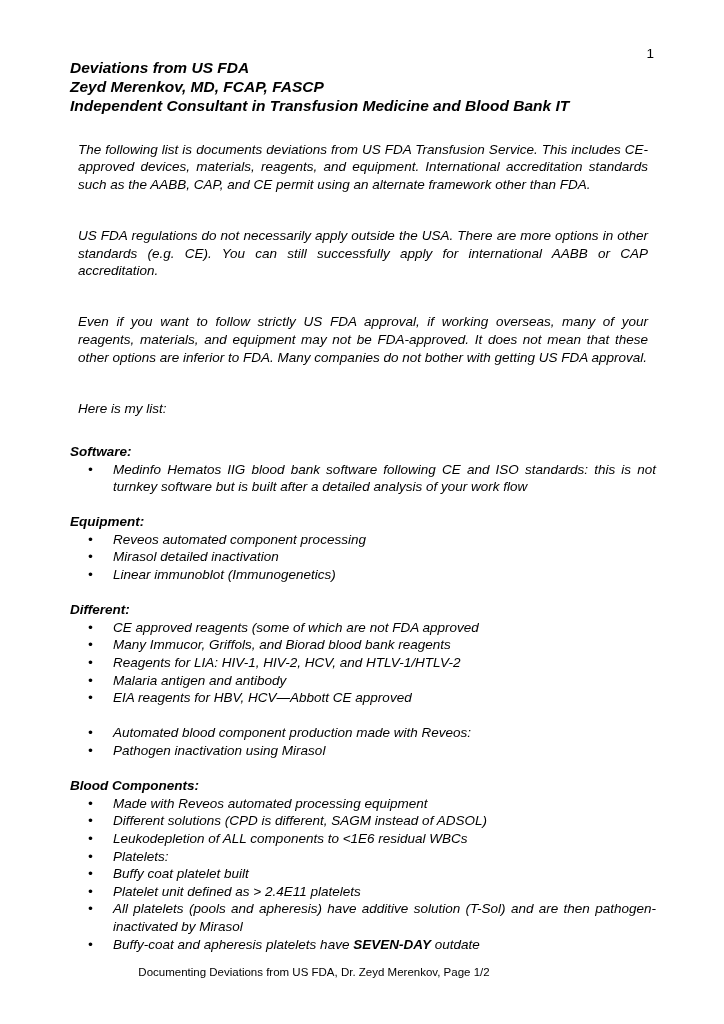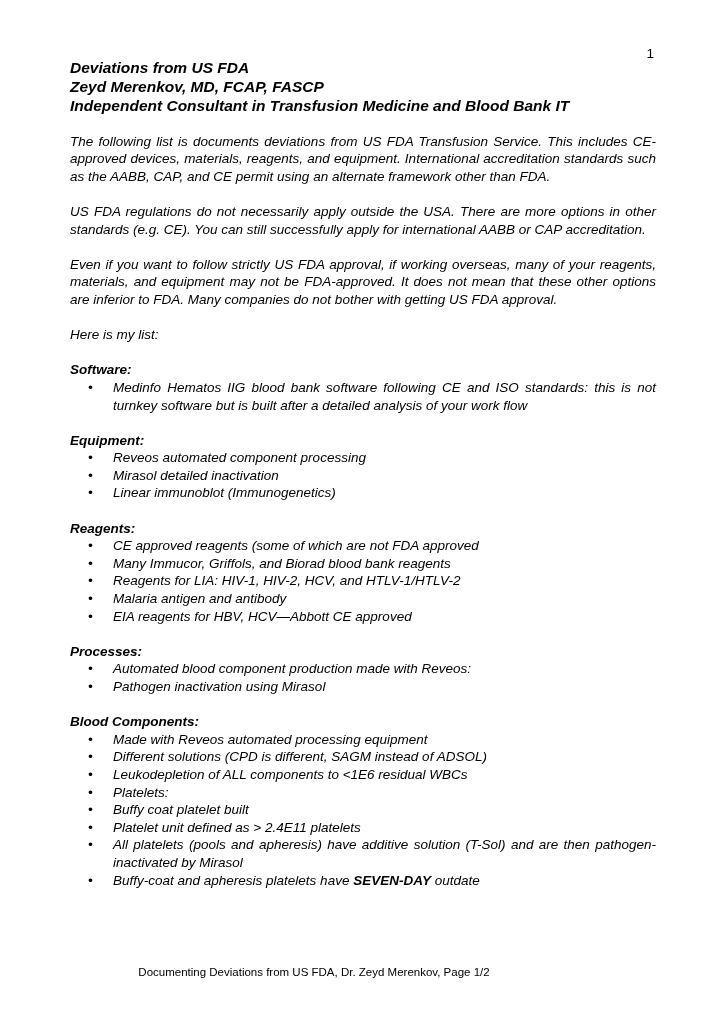--- a/index.html
+++ b/index.html
@@ -1,21 +1,21 @@
 <!DOCTYPE html>
 <html><head>
 <meta charset="utf-8">
 <style>
   html, body { margin: 0; padding: 0; background: #ffffff; }
   body { width: 724px; height: 1024px; position: relative; overflow: hidden;
          font-family: "Liberation Sans", sans-serif; color: #000; }
   .page-num { position: absolute; top: 46px; right: 70px; font-size: 13.5px; }
   .content { position: absolute; left: 70px; top: 58px; width: 586px; font-size: 13.5px; line-height: 17.6px; font-style: italic; }
   .title { font-weight: bold; font-size: 15.5px; line-height: 19px; margin: 0; }
-  .para { margin: 0; text-align: justify; }
+  .para { margin: 8px; text-align: justify; }
   .gap { height: 17.6px; }
   .sec-head { font-weight: bold; margin: 0; }
   ul { margin: 0; padding: 0; list-style: none; }
   li { position: relative; padding-left: 43px; text-align: justify; }
   li::before { content: "\2022"; position: absolute; left: 18px; top: 0; }
   .footer { position: absolute; top: 966px; left: 0; width: 628px; text-align: center; font-size: 11.5px; }
   b.strong { font-weight: bold; margin-top: 31px; }
 </style>
 </head>
 <body>
@@ -49,33 +49,32 @@
     <p class="sec-head">Equipment:</p>
     <ul>
       <li>Reveos automated component processing</li>
       <li>Mirasol detailed inactivation</li>
       <li>Linear immunoblot (Immunogenetics)</li>
     </ul>
   </div>
   <div class="gap"></div>
 
   <div>
-    <p class="sec-head">Reagents:</p>
+    <p class="sec-head">Different:</p>
     <ul>
       <li>CE approved reagents (some of which are not FDA approved</li>
       <li>Many Immucor, Griffols, and Biorad blood bank reagents</li>
       <li>Reagents for LIA:  HIV-1, HIV-2, HCV, and HTLV-1/HTLV-2</li>
       <li>Malaria antigen and antibody</li>
       <li>EIA reagents for HBV, HCV—Abbott CE approved</li>
     </ul>
   </div>
   <div class="gap"></div>
 
   <div>
-    <p class="sec-head">Processes:</p>
     <ul>
       <li>Automated blood component production made with Reveos:</li>
       <li>Pathogen inactivation using Mirasol</li>
     </ul>
   </div>
   <div class="gap"></div>
 
   <div>
     <p class="sec-head">Blood Components:</p>
     <ul>

